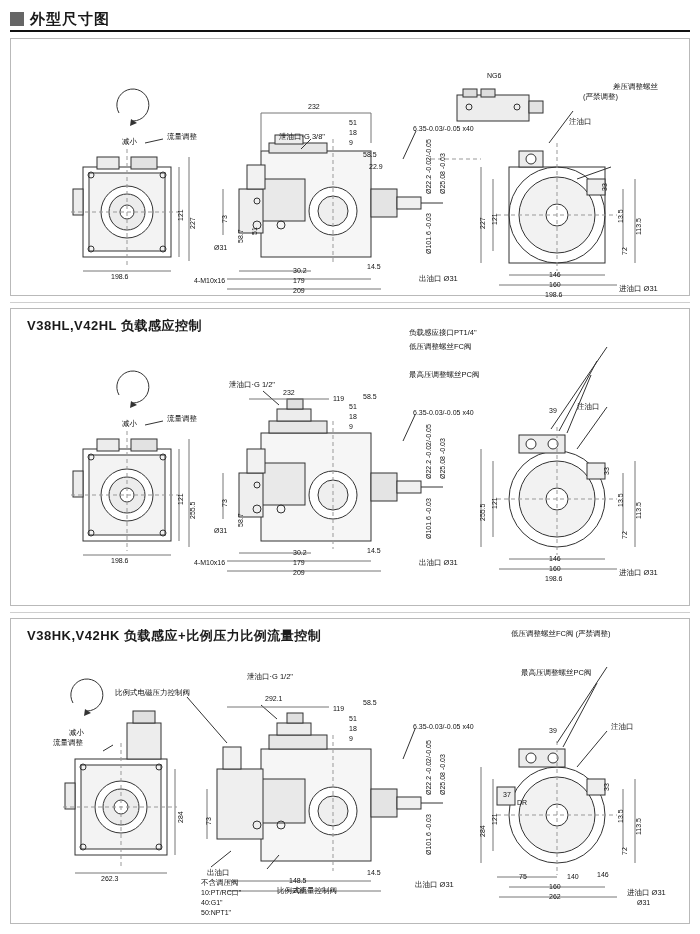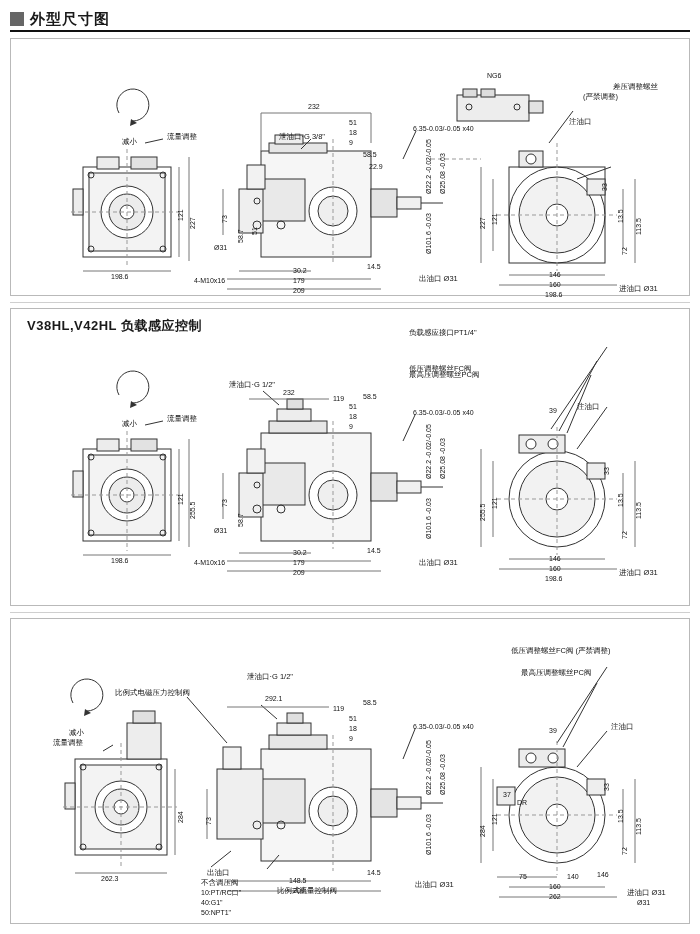--- a/index.html
+++ b/index.html
@@ -274,21 +274,21 @@
         <line x1="546" y1="118" x2="546" y2="246" stroke-dasharray="4 3" stroke="#999"></line>
         <line x1="486" y1="190" x2="606" y2="190" stroke-dasharray="4 3" stroke="#999"></line>
         <line x1="322" y1="112" x2="322" y2="240" stroke-dasharray="4 3" stroke="#999"></line>
       </g>
     </svg>
 
     <div class="lbl cn" style="left:111px;top:111px;">减小</div>
     <div class="lbl cn" style="left:156px;top:106px;">流量调整</div>
     <div class="lbl cn" style="left:218px;top:72px;">泄油口·G 1/2"</div>
     <div class="lbl cn" style="left:398px;top:20px;">负载感应接口PT1/4"</div>
-    <div class="lbl cn" style="left:398px;top:56px;">低压调整螺丝FC阀</div>
+    <div class="lbl cn" style="left:398px;top:34px;">低压调整螺丝FC阀</div>
     <div class="lbl cn" style="left:398px;top:62px;">最高压调整螺丝PC阀</div>
     <div class="lbl cn" style="left:566px;top:94px;">注油口</div>
     <div class="lbl" style="left:183px;top:250px;">4-M10x16</div>
     <div class="lbl" style="left:402px;top:100px;">6.35-0.03/-0.05 x40</div>
     <div class="lbl cn" style="left:408px;top:250px;">出油口 Ø31</div>
     <div class="lbl cn" style="left:608px;top:260px;">进油口 Ø31</div>
     <div class="lbl" style="left:203px;top:218px;">Ø31</div>
     <div class="lbl rot" style="left:414px;top:170px;">Ø22.2 -0.02/-0.05</div>
     <div class="lbl rot" style="left:428px;top:170px;">Ø25.08 -0.03</div>
     <div class="lbl rot" style="left:414px;top:230px;">Ø101.6 -0.03</div>
@@ -316,20 +316,21 @@
     <div class="lbl" style="left:538px;top:256px;">160</div>
     <div class="lbl" style="left:534px;top:266px;">198.6</div>
     <div class="lbl rot" style="left:624px;top:210px;">113.5</div>
     <div class="lbl rot" style="left:610px;top:230px;">72</div>
     <div class="lbl rot" style="left:606px;top:198px;">13.5</div>
   </div>
 
   <div class="sep" style="top:612px;"></div>
 
   <div class="section sec3">
+    <div class="sec-title">V38HK,V42HK 负载感应+比例压力比例流量控制</div>
 
     <svg width="680" height="306">
       <g stroke="#333" fill="none" stroke-width="1">
 
         <rect x="64" y="140" width="92" height="96" fill="#fff"></rect>
         <rect x="70" y="146" width="80" height="84" fill="#f3f3f3"></rect>
         <circle cx="110" cy="188" r="26" fill="#fff"></circle>
         <circle cx="110" cy="188" r="18" fill="#ececec"></circle>
         <circle cx="110" cy="188" r="7" fill="#fff"></circle>
         <rect x="116" y="104" width="34" height="36" fill="#ededed"></rect>
@@ -395,21 +396,21 @@
         <line x1="546" y1="122" x2="546" y2="256" stroke-dasharray="4 3" stroke="#999"></line>
         <line x1="486" y1="196" x2="606" y2="196" stroke-dasharray="4 3" stroke="#999"></line>
         <line x1="322" y1="116" x2="322" y2="252" stroke-dasharray="4 3" stroke="#999"></line>
       </g>
     </svg>
 
     <div class="lbl cn" style="left:58px;top:110px;">减小</div>
     <div class="lbl cn" style="left:42px;top:120px;">流量调整</div>
     <div class="lbl cn" style="left:104px;top:70px;">比例式电磁压力控制阀</div>
     <div class="lbl cn" style="left:236px;top:54px;">泄油口·G 1/2"</div>
-    <div class="lbl cn" style="left:500px;top:28px;">低压调整螺丝FC阀 (严禁调整)</div>
+    <div class="lbl cn" style="left:500px;top:11px;">低压调整螺丝FC阀 (严禁调整)</div>
     <div class="lbl cn" style="left:510px;top:50px;">最高压调整螺丝PC阀</div>
     <div class="lbl cn" style="left:600px;top:104px;">注油口</div>
     <div class="lbl cn" style="left:196px;top:250px;">出油口</div>
     <div class="lbl cn" style="left:190px;top:260px;">不含调压阀</div>
     <div class="lbl" style="left:190px;top:270px;">10:PT/RC口"</div>
     <div class="lbl" style="left:190px;top:280px;">40:G1"</div>
     <div class="lbl" style="left:190px;top:290px;">50:NPT1"</div>
     <div class="lbl cn" style="left:266px;top:268px;">比例式流量控制阀</div>
     <div class="lbl cn" style="left:404px;top:262px;">出油口 Ø31</div>
     <div class="lbl cn" style="left:616px;top:270px;">进油口 Ø31</div>

